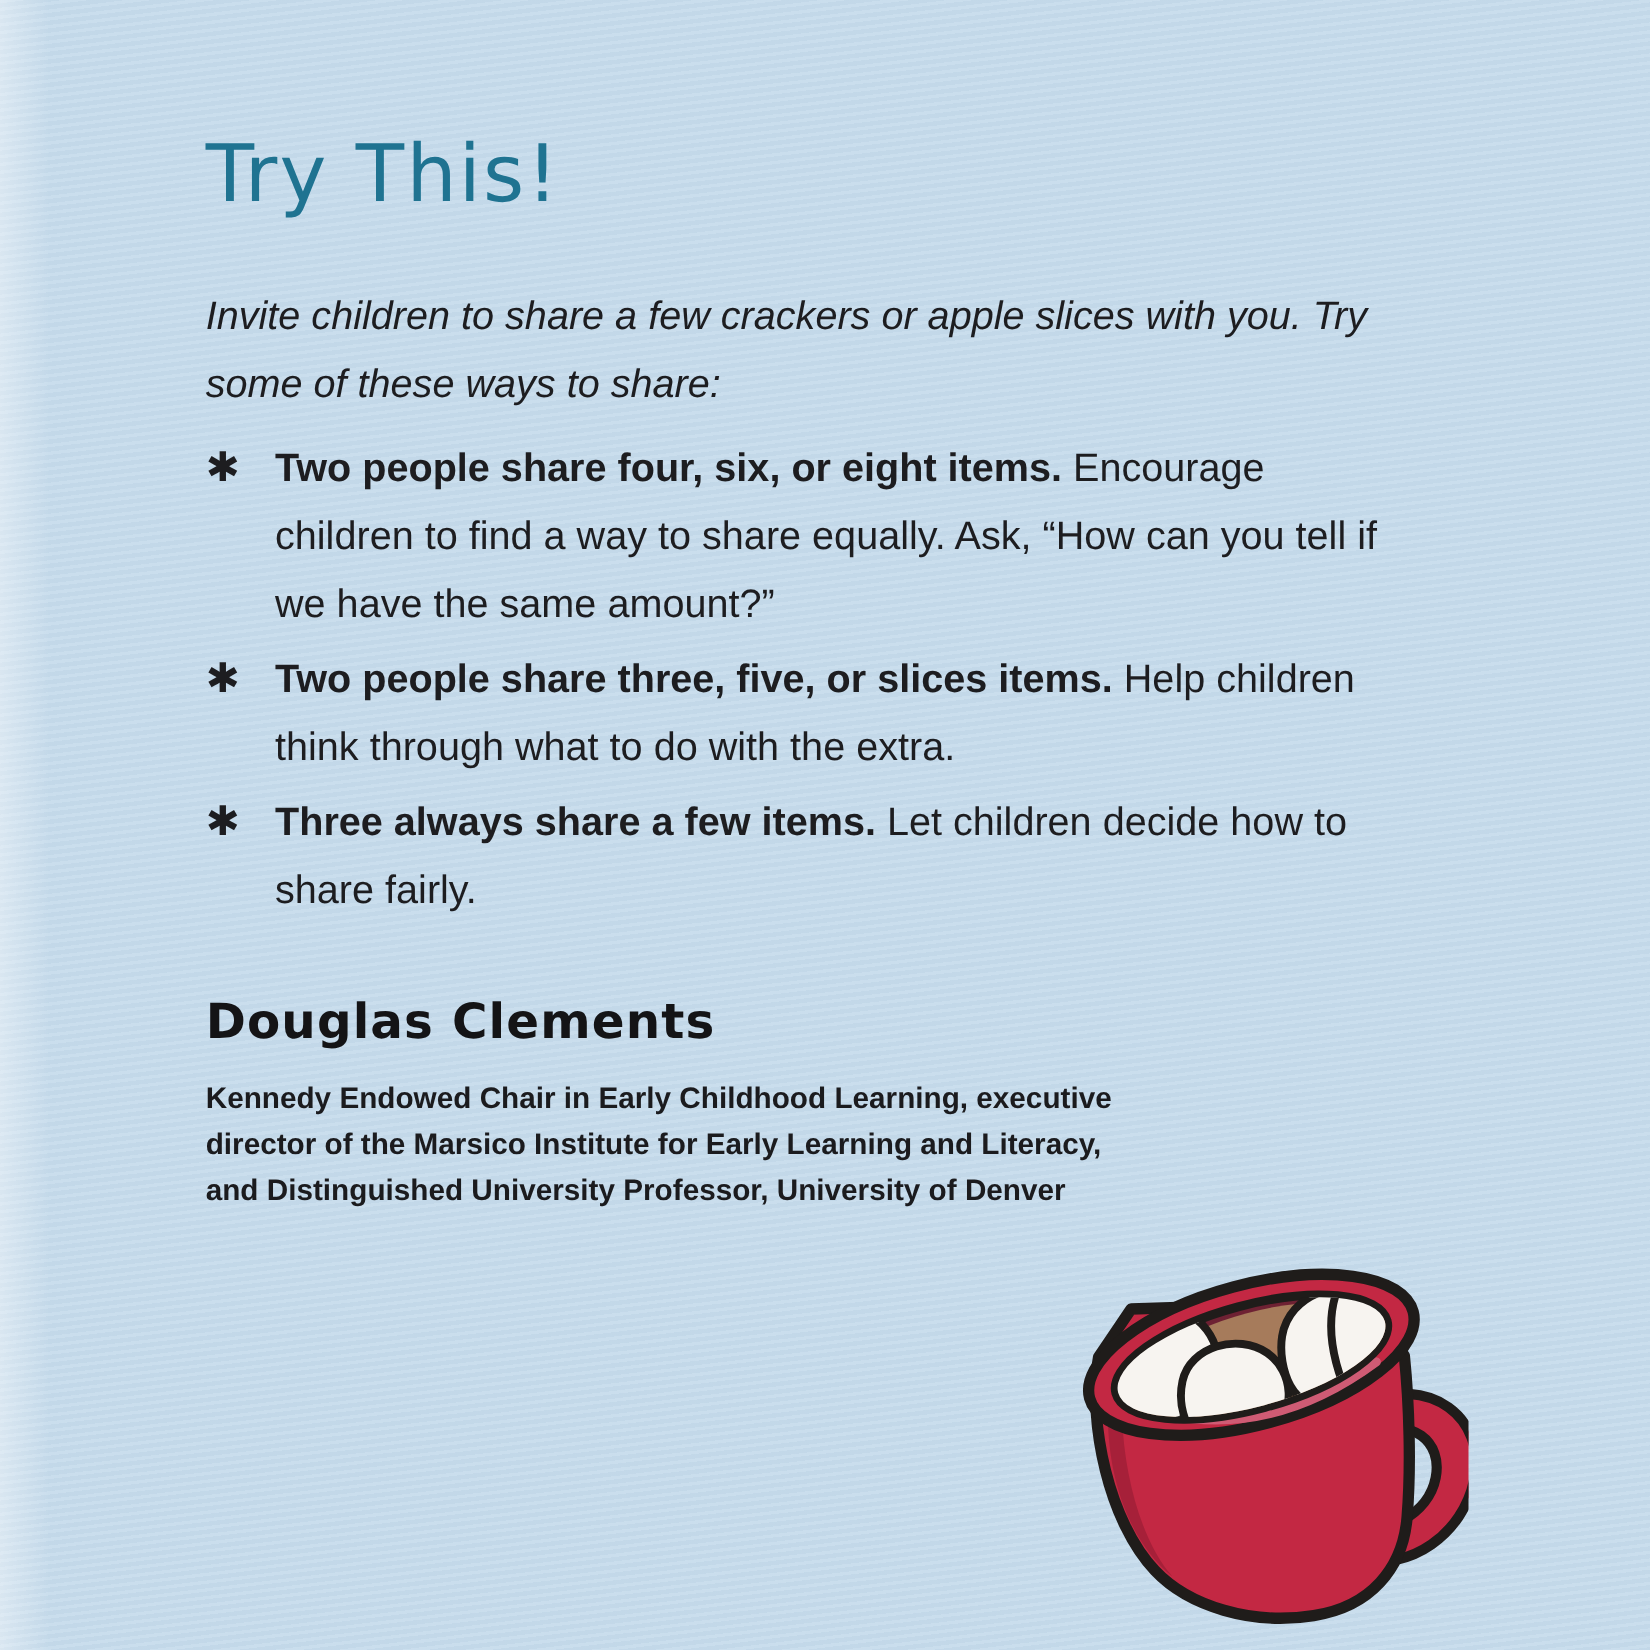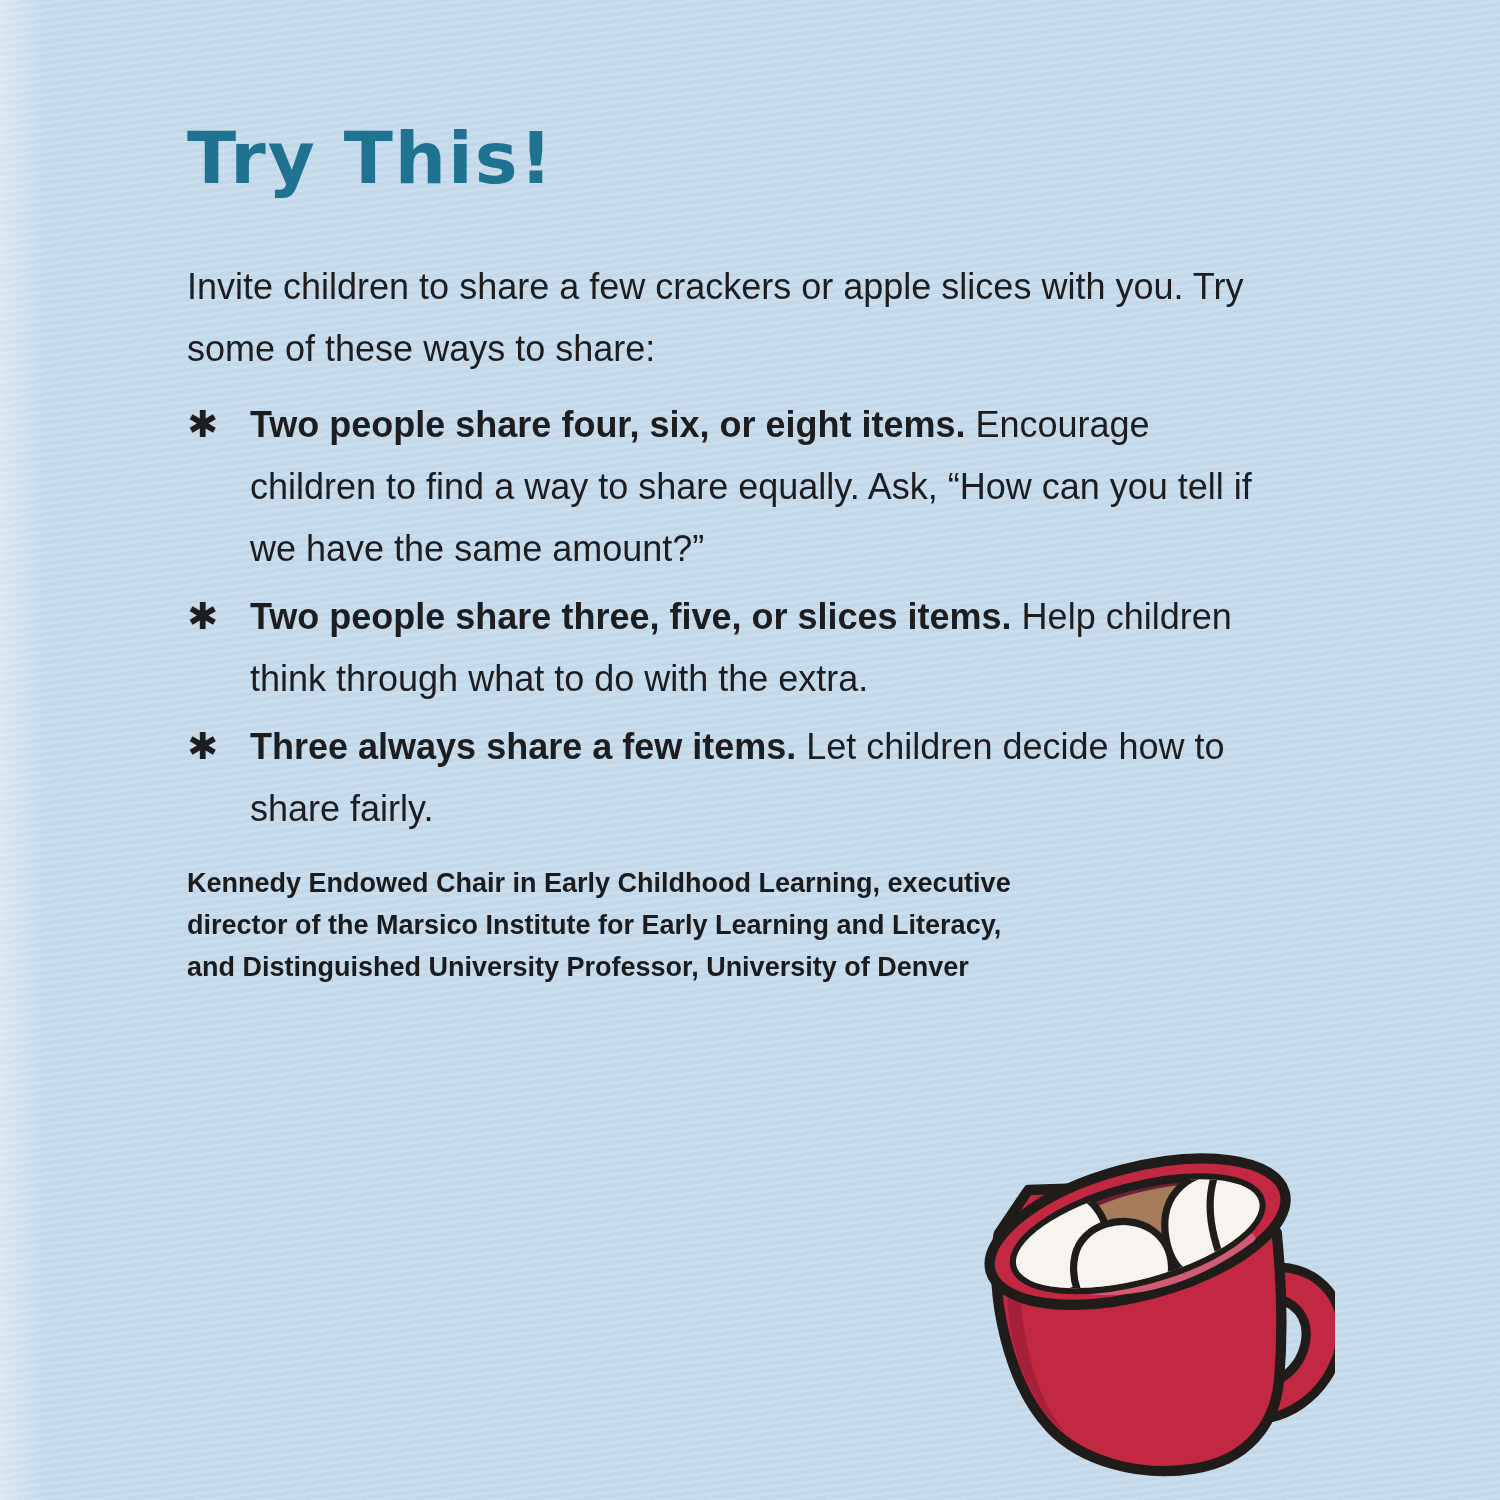--- a/index.html
+++ b/index.html
@@ -20,28 +20,28 @@
       repeating-linear-gradient(173deg, rgba(255,255,255,.05) 0 3px, rgba(90,120,150,.04) 3px 7px);
     pointer-events: none;
   }
   .page {
     position: relative;
     padding: 116px 180px 0 187px;
     height: 100%;
   }
   .title {
     font-family: "DejaVu Sans", sans-serif;
-    font-weight: bold;
+    font-weight: normal;
     font-size: 72px;
     letter-spacing: 2px;
     color: #1f7391;
     margin-bottom: 56px;
   }
   .bodytext { font-size: 36px; line-height: 62px; }
-  .intro { max-width: 1065px; margin-bottom: 14px; }
+  .intro { max-width: 1065px; margin-bottom: 14px; font-style: italic; }
   .tips { list-style: none; max-width: 1085px; }
   .tips li { display: flex; align-items: flex-start; margin-bottom: 6px; }
   .bullet {
     font-family: "DejaVu Sans", sans-serif;
     flex: 0 0 63px;
     font-size: 37px;
     line-height: 62px;
     font-weight: bold;
   }
   .item-text { flex: 1 1 auto; }
@@ -89,20 +89,21 @@
       <span class="bullet">✱</span>
       <span class="item-text"><b>Two people share three, five, or slices items.</b><span> Help children think through what to do with the extra.</span></span>
     </li>
     <li>
       <span class="bullet">✱</span>
       <span class="item-text"><b>Three always share a few items.</b><span> Let children decide how to share fairly.</span></span>
     </li>
   </ul>
 
 
+  <h2 class="author-name">Douglas Clements</h2>
 
   <p class="credentials">Kennedy Endowed Chair in Early Childhood Learning, executive director of the Marsico Institute for Early Learning and Literacy, and Distinguished University Professor, University of Denver</p>
 
   <svg class="mug" viewBox="0 0 350 350" aria-hidden="true">
     <g transform="rotate(-3 175 175)">
 
       <g>
         <path d="M 252 148
                  C 322 124, 366 168, 353 220
                  C 341 268, 291 299, 248 285

